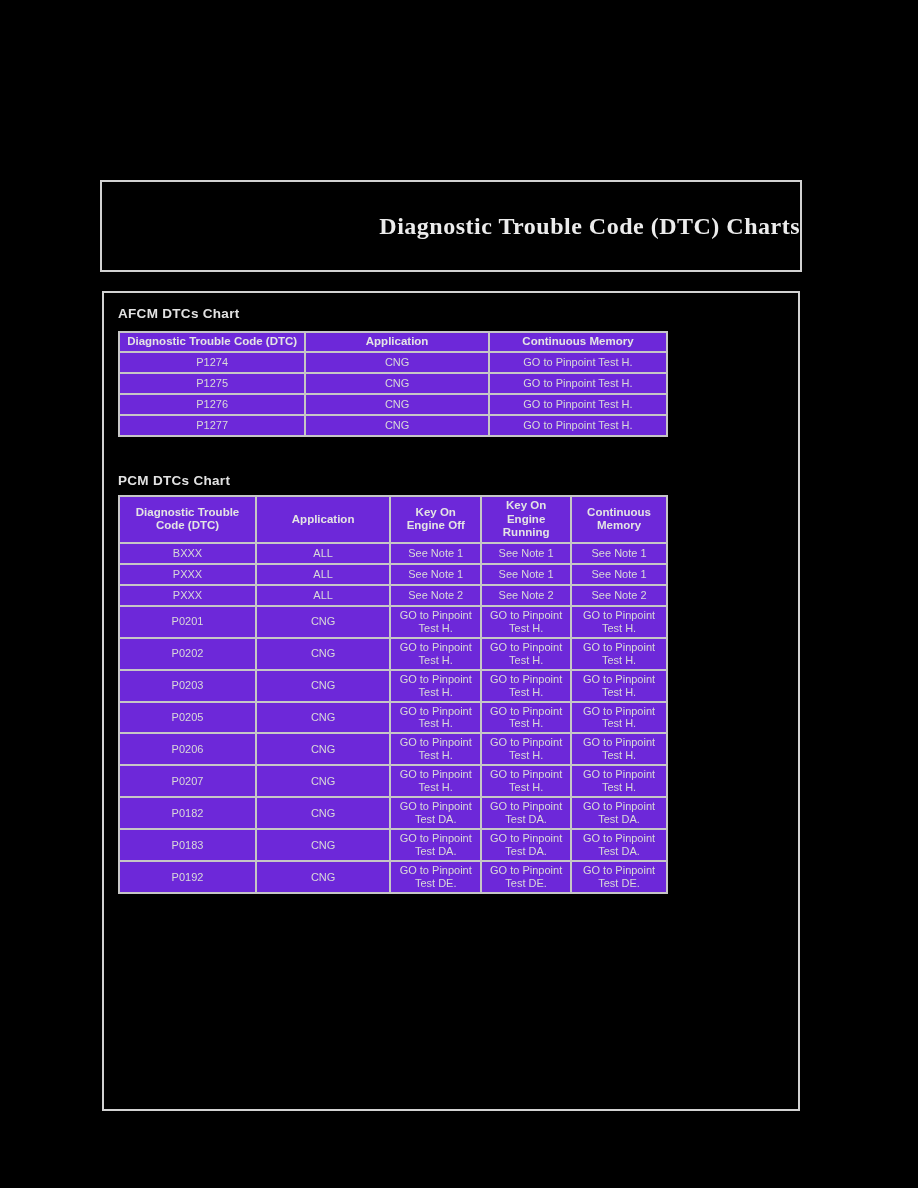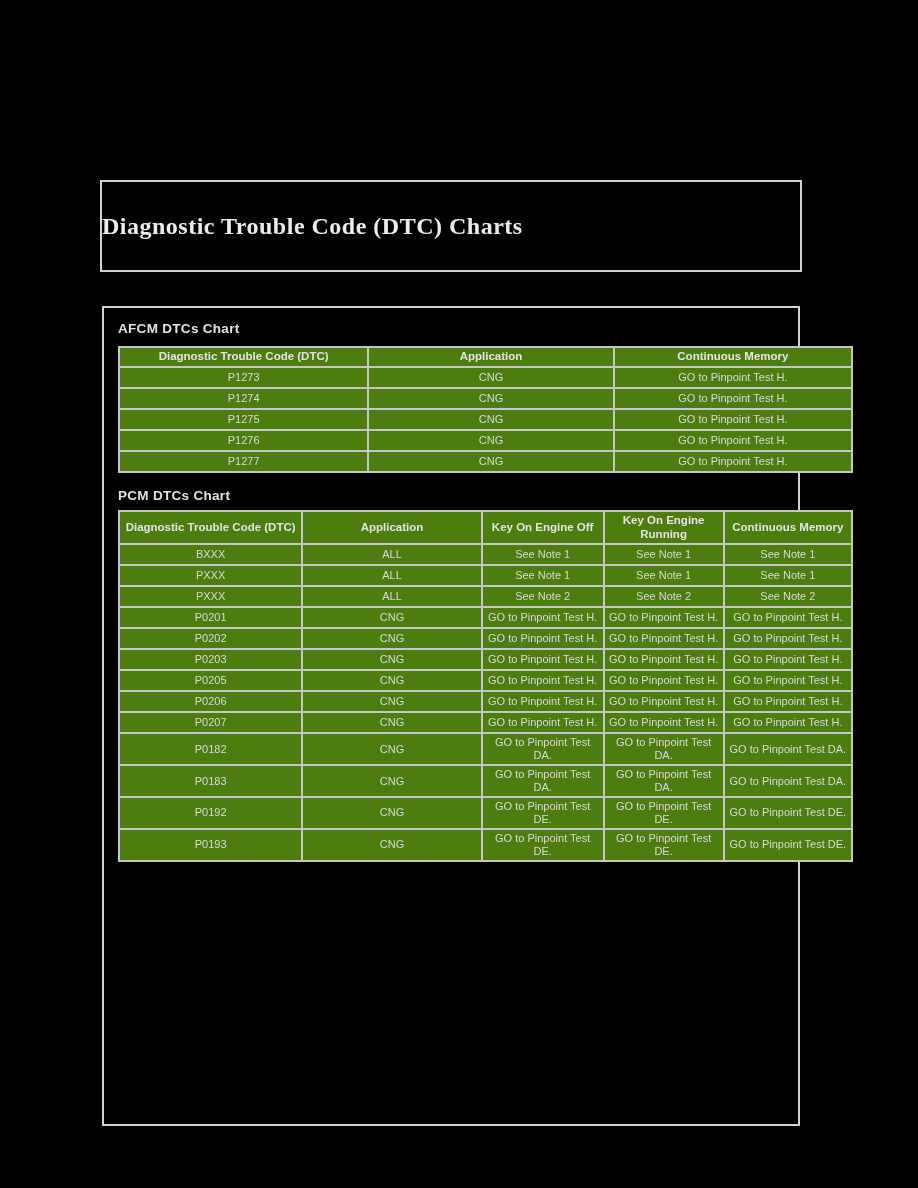--- a/index.html
+++ b/index.html
@@ -18,36 +18,36 @@
   
   .title-box {
     position: absolute;
     left: 100px;
     top: 180px;
     width: 698px;
     height: 88px;
     border: 2px solid #d2d2d2;
     display: flex;
     align-items: center;
-    justify-content: flex-start;
+    justify-content: flex-end;
   }
   .title-box h1 {
     margin: 0;
     font-family: "Liberation Serif", serif;
     font-size: 24px;
     font-weight: bold;
     letter-spacing: 0.5px;
     color: #ececec;
   }
 
   
   .panel {
     position: absolute;
     left: 102px;
-    top: 306px;
+    top: 291px;
     width: 694px;
     height: 816px;
     border: 2px solid #d2d2d2;
   }
 
   .section-heading {
     position: absolute;
     left: 14px;
     font-size: 13.5px;
     font-weight: bold;
@@ -55,22 +55,22 @@
     letter-spacing: 0.3px;
   }
   .afcm-heading { top: 13px; }
   .pcm-heading  { top: 180px; }
 
   table {
     position: absolute;
     left: 14px;
     border-collapse: collapse;
     table-layout: fixed;
-    width: 735px;
-    background: #4d7c0f;
+    width: 550px;
+    background: #6d28d9;
   }
   .afcm-table { top: 38px; }
   .pcm-table  { top: 202px; }
 
   th, td {
     border: 2px solid #c6c6c6;
     color: #d9d9d9;
     text-align: center;
     vertical-align: middle;
     padding: 2px 4px;
@@ -117,25 +117,20 @@
         <col class="c2">
       </colgroup>
     <thead>
         <tr>
           <th>Diagnostic Trouble Code (DTC)</th>
           <th>Application</th>
           <th>Continuous Memory</th>
         </tr>
       </thead>
     <tbody>
-        <tr>
-          <td>P1273</td>
-          <td>CNG</td>
-          <td>GO to Pinpoint Test H.</td>
-        </tr>
         <tr>
           <td>P1274</td>
           <td>CNG</td>
           <td>GO to Pinpoint Test H.</td>
         </tr>
         <tr>
           <td>P1275</td>
           <td>CNG</td>
           <td>GO to Pinpoint Test H.</td>
         </tr>
@@ -249,23 +244,16 @@
           <td>GO to Pinpoint Test DA.</td>
           <td>GO to Pinpoint Test DA.</td>
         </tr>
         <tr>
           <td>P0192</td>
           <td>CNG</td>
           <td>GO to Pinpoint Test DE.</td>
           <td>GO to Pinpoint Test DE.</td>
           <td>GO to Pinpoint Test DE.</td>
         </tr>
-        <tr>
-          <td>P0193</td>
-          <td>CNG</td>
-          <td>GO to Pinpoint Test DE.</td>
-          <td>GO to Pinpoint Test DE.</td>
-          <td>GO to Pinpoint Test DE.</td>
-        </tr>
       </tbody>
   </table>
 
 </div>
 
 </body></html>

